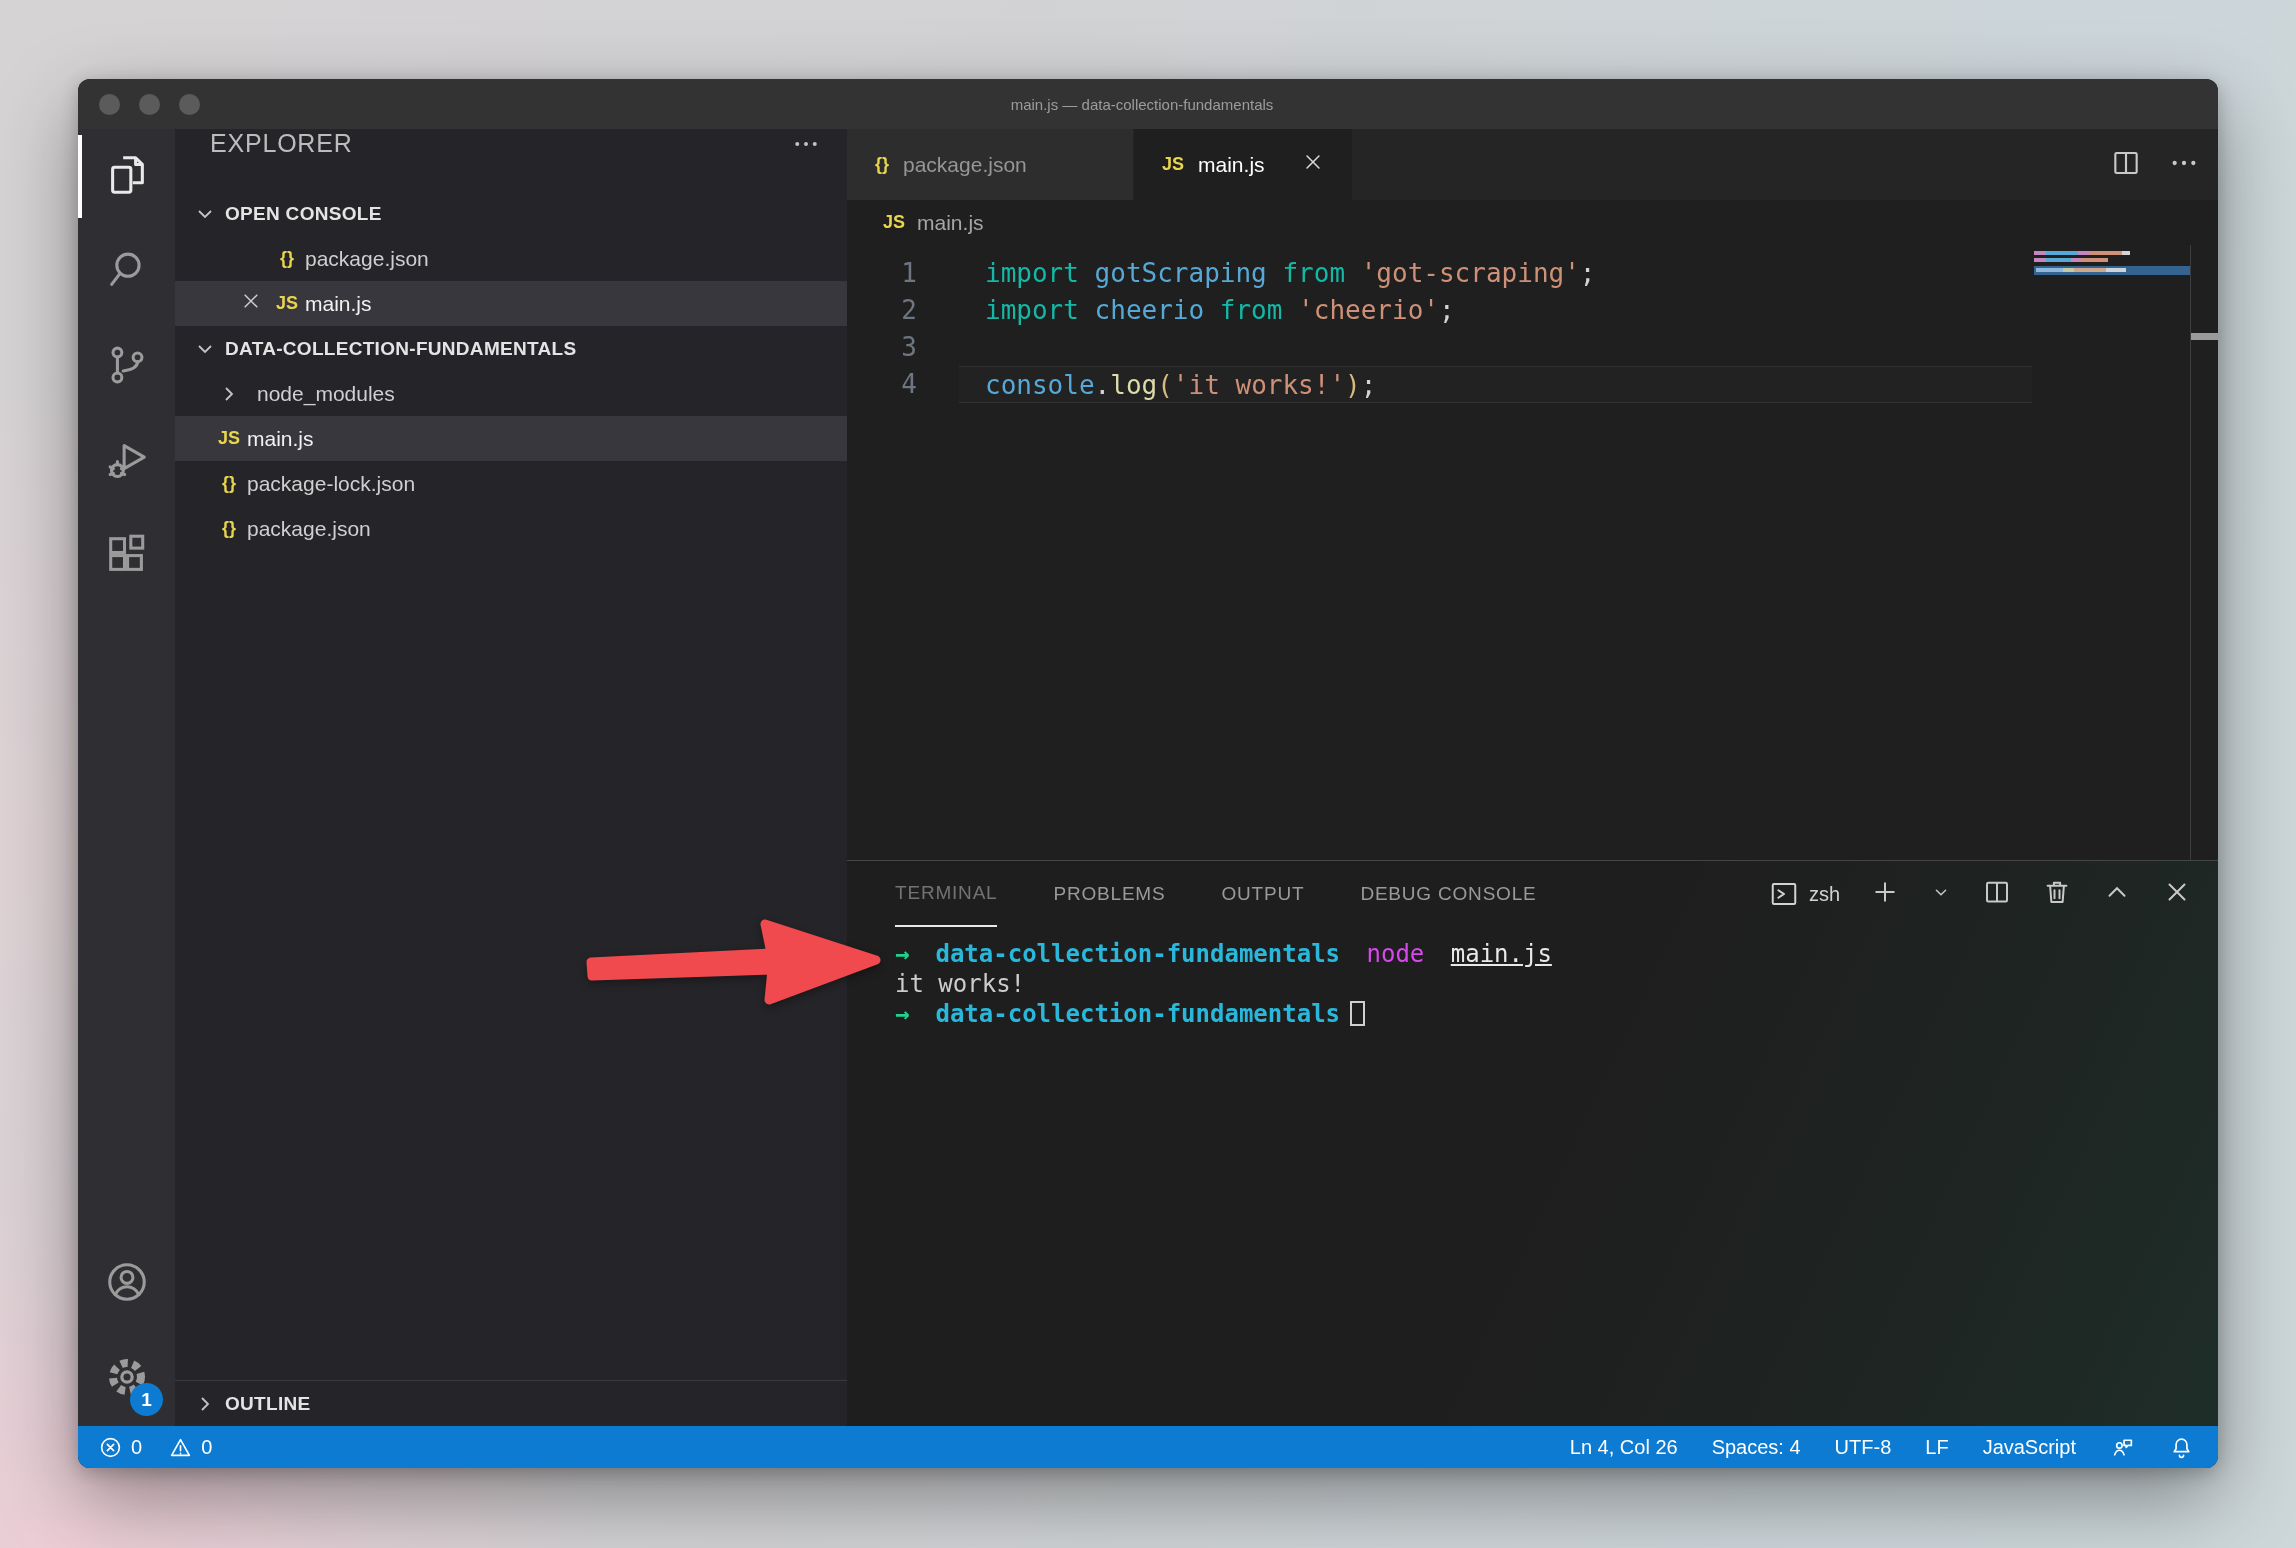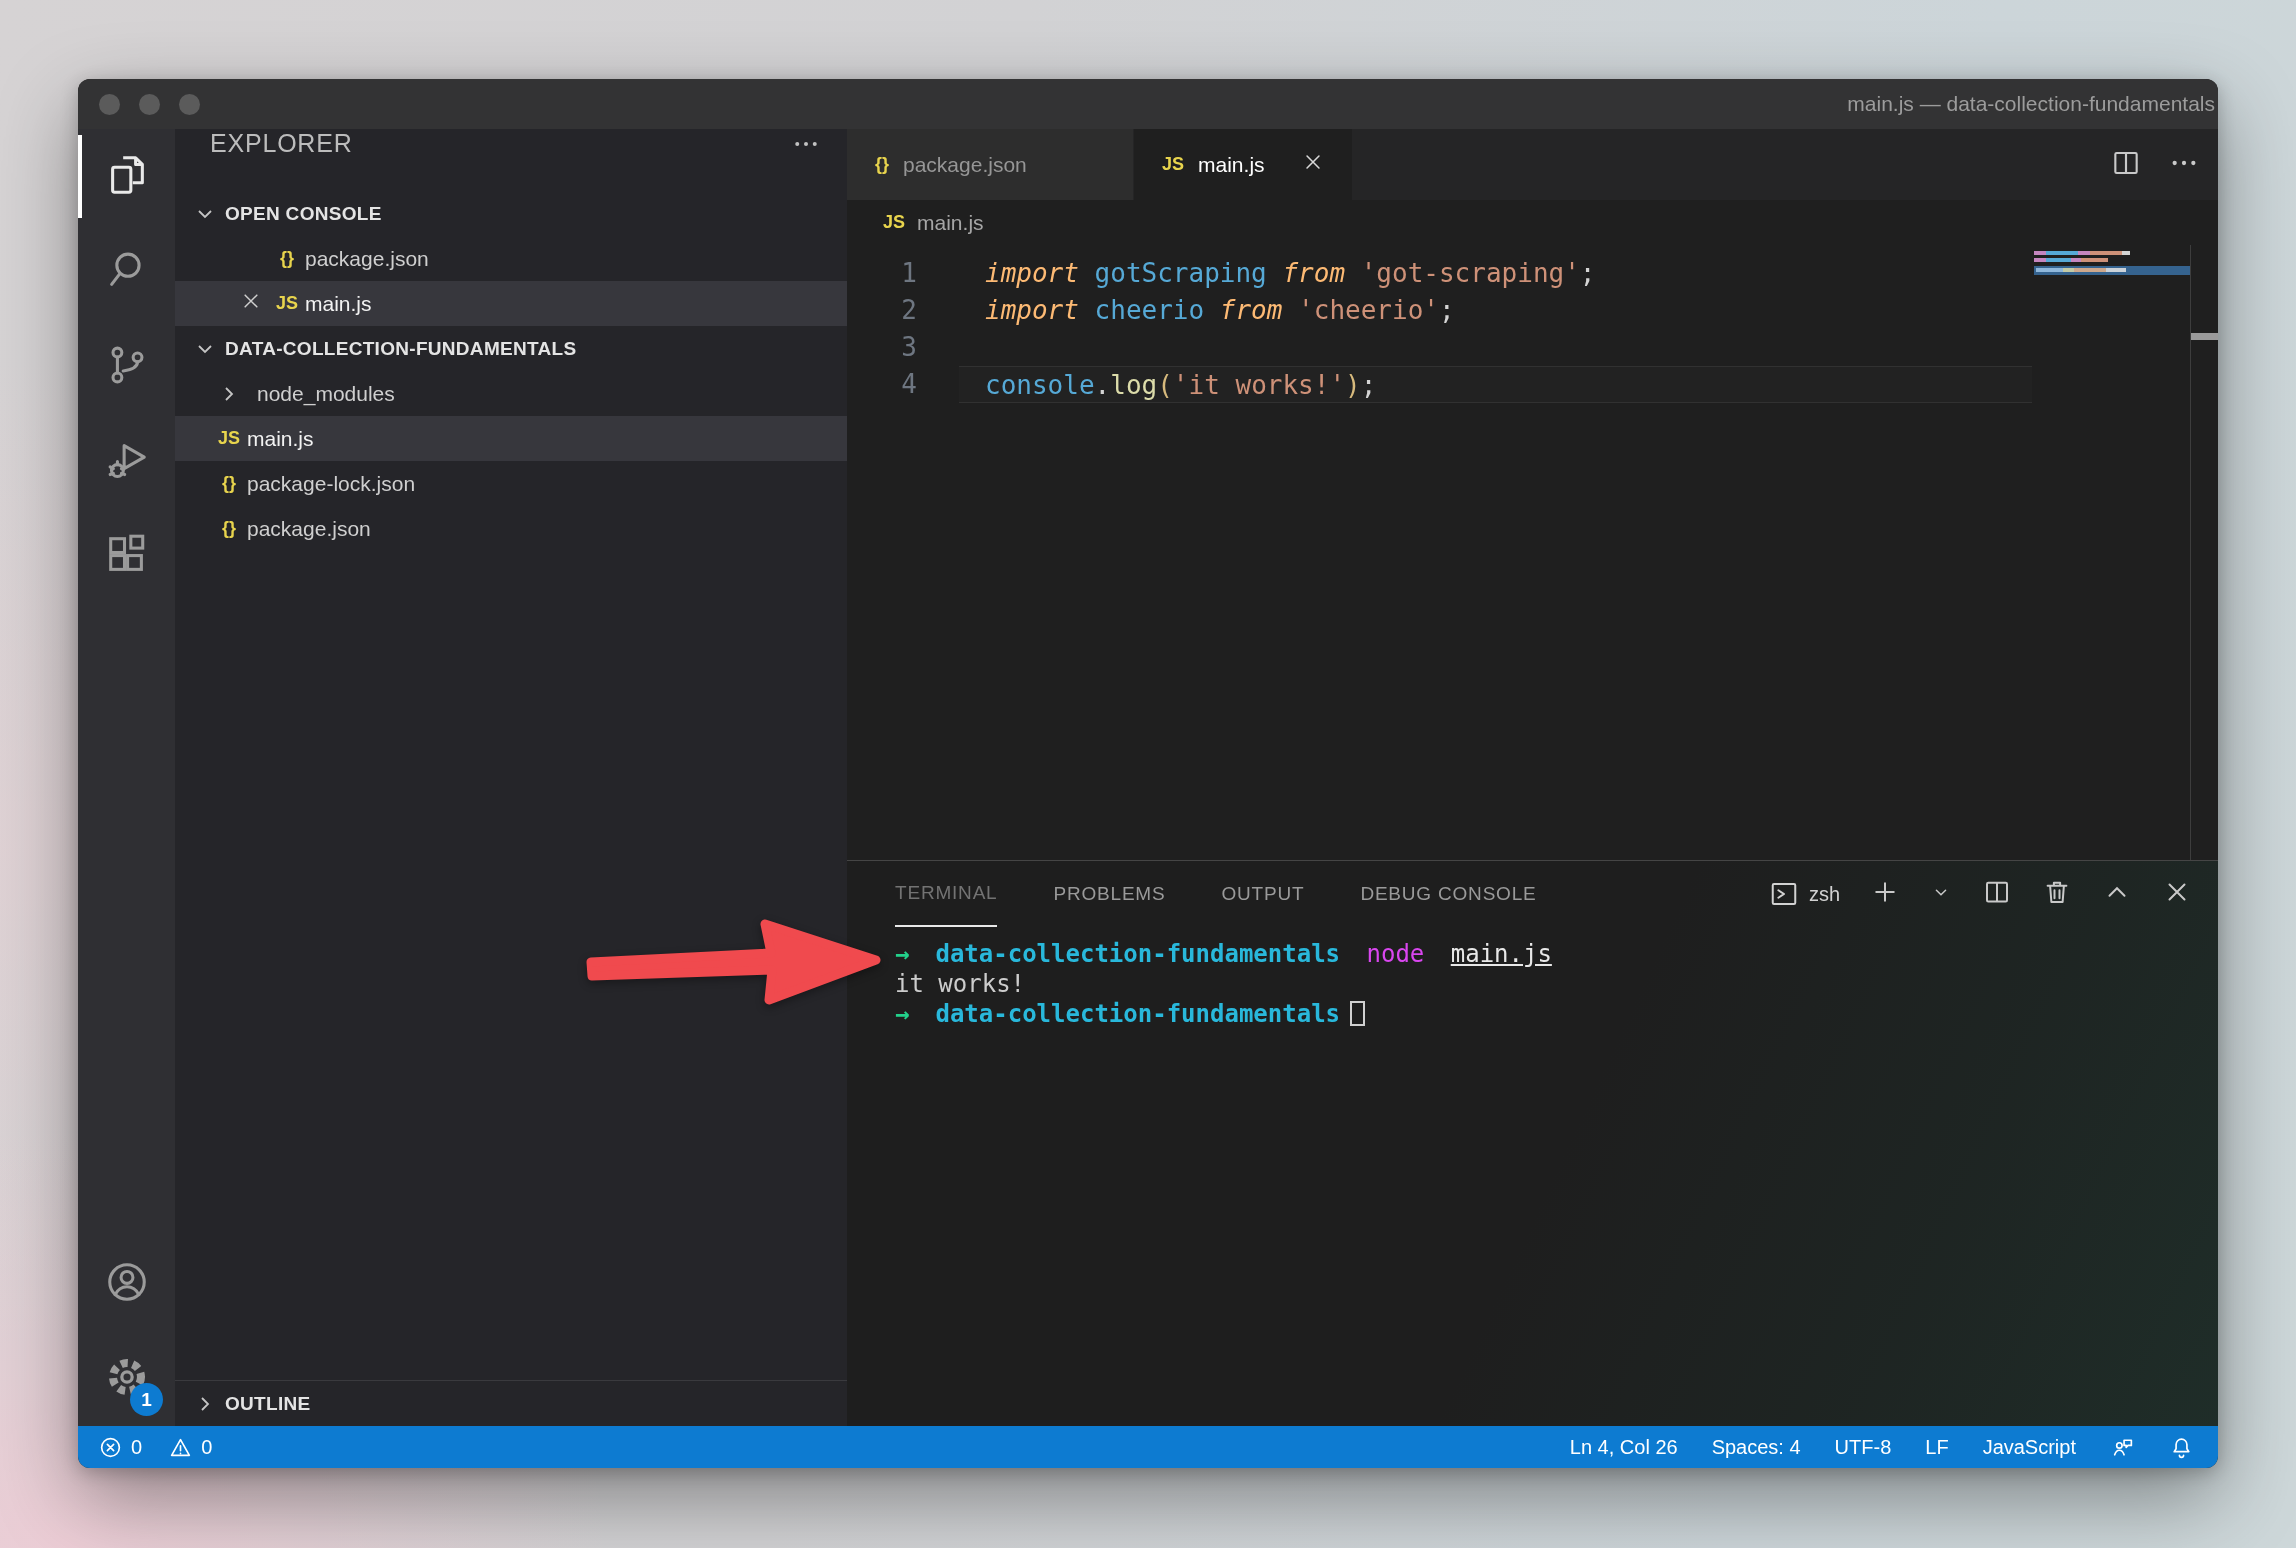--- a/index.html
+++ b/index.html
@@ -15,21 +15,21 @@
   .window{
     position:absolute; left:78px; top:79px; width:2140px; height:1389px;
     border-radius:12px; overflow:hidden; background:#1f1f1f;
     box-shadow:0 30px 80px rgba(0,0,0,.38), 0 4px 18px rgba(0,0,0,.22);
     display:flex; flex-direction:column;
   }
   
   .titlebar{ height:50px; background:#333334; flex:0 0 auto; display:flex; align-items:center; position:relative; }
   .traffic{ display:flex; gap:19px; margin-left:21px; }
   .traffic span{ width:21px; height:21px; border-radius:50%; background:#5b5b5b; }
-  .title-text{ position:absolute; left:0; right:3px; text-align:right; color:#9c9c9c; font-size:21px; }
+  .title-text{ position:absolute; left:0; right:12px; text-align:center; color:#9c9c9c; font-size:15px; }
   
   .mainrow{ flex:1; display:flex; min-height:0; }
   
   .activitybar{ width:97px; background:#2f2f33; display:flex; flex-direction:column; color:#9b9b9b; }
   .ab-item{ height:95px; display:flex; align-items:center; justify-content:center; position:relative; }
   .ab-item svg{ width:46px; height:46px; }
   .ab-item.active{ color:#e9e9e9; }
   .ab-item.active::before{ content:""; position:absolute; left:0; top:6px; bottom:6px; width:4px; background:#ffffff; }
   .ab-spacer{ flex:1; }
   .badge{ position:absolute; right:12px; bottom:10px; min-width:33px; height:33px; border-radius:50%;
@@ -65,21 +65,21 @@
   .ed-actions svg{ width:32px; height:32px; }
   .breadcrumb{ height:45px; display:flex; align-items:center; padding-left:36px; gap:12px; font-size:21px; color:#a6a6a6; background:#1f1f1f; flex:0 0 auto; }
   .breadcrumb .ficon{ width:auto; }
   
   .codearea{ flex:1; position:relative; background:#1f1f1f; font-family:"DejaVu Sans Mono", monospace; font-size:26px; min-height:0; }
   .codelines{ position:absolute; left:0; right:186px; top:10px; }
   .code-line{ display:flex; height:37px; line-height:37px; }
   .gutter{ width:112px; text-align:right; padding-right:42px; color:#6e7681; flex:0 0 auto; }
   .lc{ flex:1; padding-left:26px; white-space:pre; color:#d4d4d4; }
   .code-line.current .lc{ border-top:1px solid #313131; border-bottom:1px solid #313131; background:rgba(255,255,255,.015); }
-  .tok-kw{ color:#fdba74;font-style:italic; } .tok-id{ color:#56a9d6; } .tok-str{ color:#ce9178; }
+  .tok-kw{ color:#14b8a6; } .tok-id{ color:#56a9d6; } .tok-str{ color:#ce9178; }
   .tok-fn{ color:#dcdcaa; } .tok-pn{ color:#d7ba7d; } .tok-pl{ color:#d4d4d4; }
   .minimap{ position:absolute; top:0; right:28px; width:158px; bottom:0; }
   .mm1{ position:absolute; top:6px; left:2px; height:4px; width:96px;
         background:linear-gradient(90deg,#c586c0 0 12%,#56a9d6 12% 46%,#c586c0 46% 58%,#ce9178 58% 92%,#d4d4d4 92%); }
   .mm2{ position:absolute; top:13px; left:2px; height:4px; width:74px;
         background:linear-gradient(90deg,#c586c0 0 16%,#56a9d6 16% 50%,#c586c0 50% 64%,#ce9178 64% 100%); }
   .mm4{ position:absolute; top:21px; left:2px; height:9px; right:0; background:#35638f; }
   .mm4 i{ position:absolute; left:2px; top:2px; height:4px; width:90px; display:block;
         background:linear-gradient(90deg,#9fc6e8 0 30%,#dcdcaa 30% 42%,#e8b48c 42% 78%,#e6e6e6 78%); opacity:.85; }
   .scrollstrip{ position:absolute; top:0; right:0; bottom:0; width:28px; border-left:1px solid #3d3d3d; }

